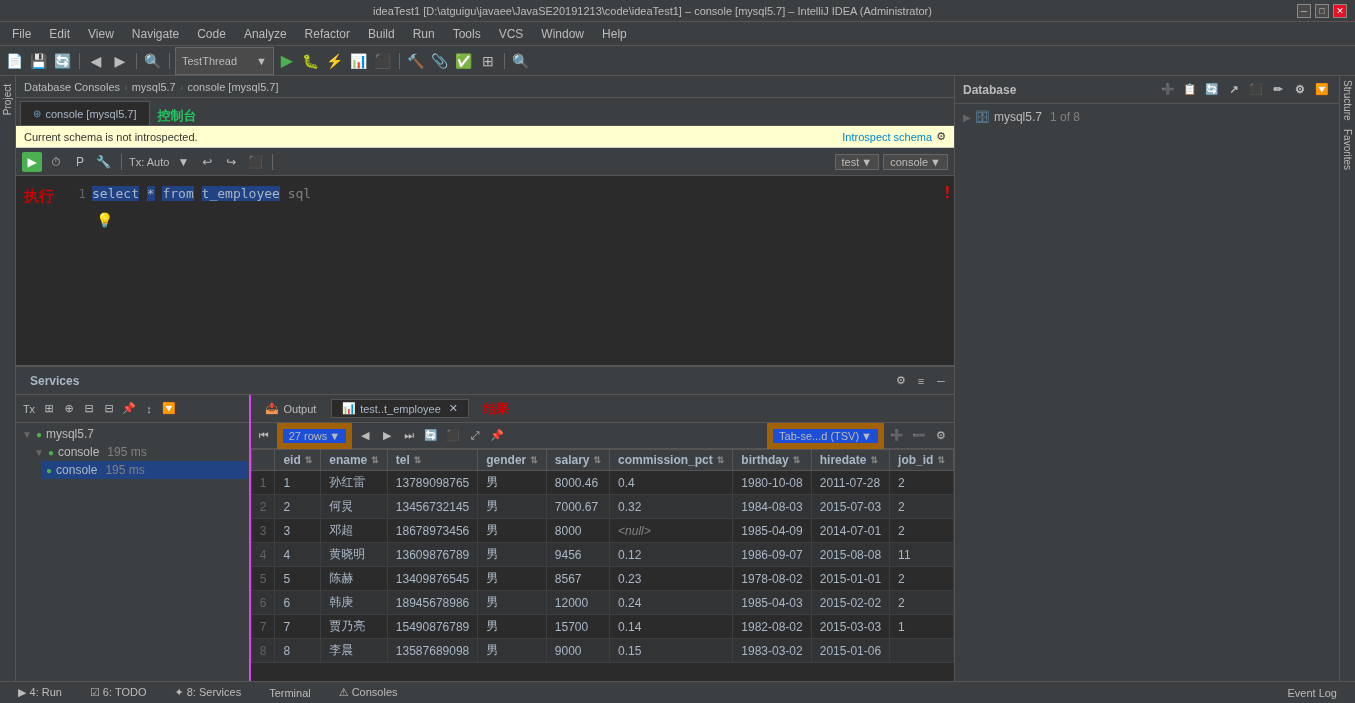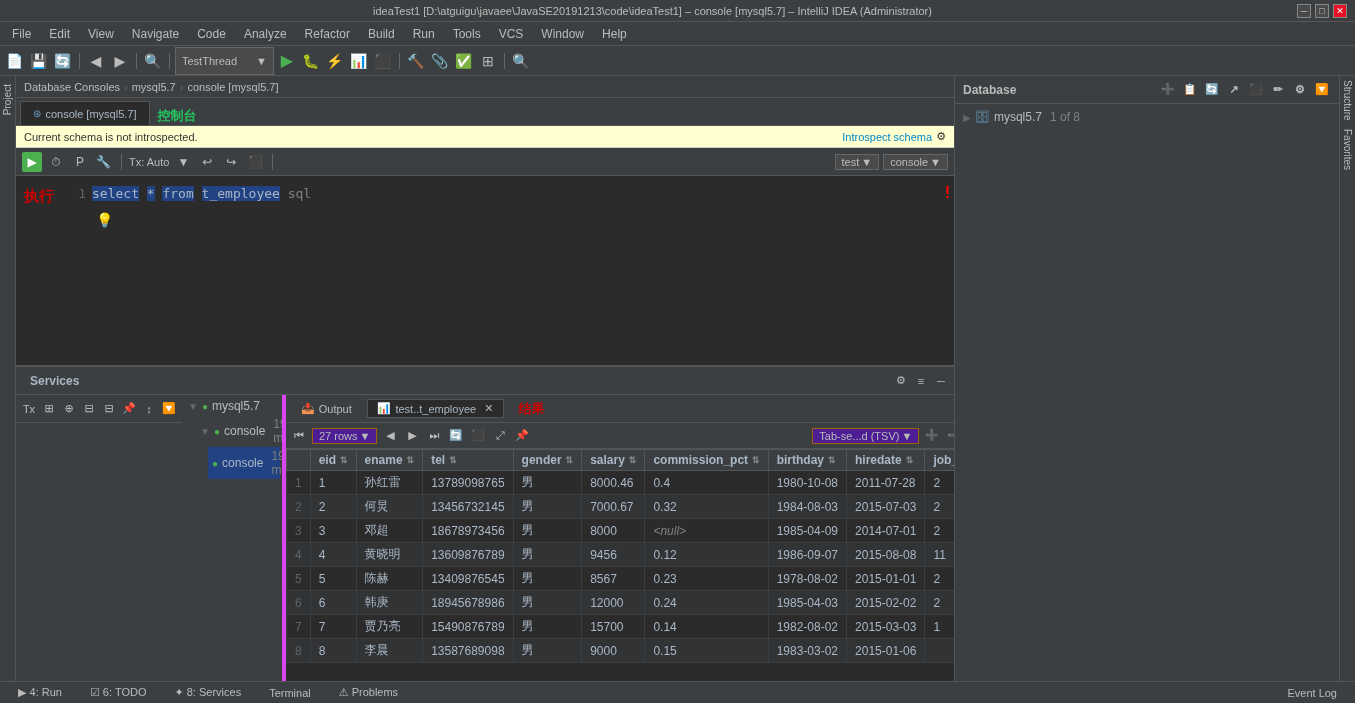--- a/index.html
+++ b/index.html
@@ -55,40 +55,40 @@
     .right-panel-content { flex: 1; background: #3c3f41; padding: 4px; }
     .db-tree-item { display: flex; align-items: center; padding: 2px 4px; gap: 4px; cursor: pointer; font-size: 12px; color: #bbb; }
 
     
     .bottom-panel { height: 316px; border-top: 2px solid #555; display: flex; flex-direction: column; }
     .bottom-tabs { background: #3c3f41; height: 28px; display: flex; align-items: center; padding: 0 4px; border-bottom: 1px solid #555; gap: 4px; justify-content: space-between; }
 
     .bottom-content { flex: 1; display: flex; overflow: hidden; }
 
     
-    .services-tree { width: 270px; border-right: 4px solid #d946ef; background: #3c3f41; display: flex; flex-direction: row; }
+    .services-tree { width: 270px; border-right: 2px solid #d946ef; background: #3c3f41; display: flex; flex-direction: column; }
     .services-tree-toolbar { height: 28px; display: flex; align-items: center; padding: 0 4px; border-bottom: 1px solid #555; gap: 2px; }
     .tree-btn { width: 18px; height: 18px; display: inline-flex; align-items: center; justify-content: center; cursor: pointer; background: transparent; border: none; color: #bbb; font-size: 11px; }
     .tree-content { flex: 1; padding: 2px; overflow: hidden; }
     .tree-item { display: flex; align-items: center; padding: 2px 4px; gap: 4px; cursor: pointer; font-size: 12px; color: #bbb; }
     .tree-item.selected { background: #214283; color: #a9b7c6; }
     .tree-indent { margin-left: 12px; }
     .tree-indent2 { margin-left: 24px; }
     .tree-arrow { font-size: 10px; color: #666; }
 
     
     .results-area { flex: 1; display: flex; flex-direction: column; background: #2b2b2b; }
     .results-tabs { height: 28px; display: flex; align-items: center; padding: 0 4px; background: #3c3f41; border-bottom: 1px solid #555; gap: 4px; }
     .results-tab { padding: 2px 10px; font-size: 11px; cursor: pointer; color: #bbb; border: 1px solid transparent; display: flex; align-items: center; gap: 4px; }
     .results-tab.active { background: #2b2b2b; border-color: #555; color: #a9b7c6; }
 
     .results-toolbar { height: 26px; display: flex; align-items: center; padding: 0 4px; background: #3c3f41; border-bottom: 1px solid #555; gap: 4px; justify-content: space-between; }
     .results-toolbar-left { display: flex; align-items: center; gap: 4px; }
     .results-toolbar-right { display: flex; align-items: center; gap: 4px; font-size: 11px; color: #bbb; }
-    .rows-badge { background: #4c1d95; border: 1px solid #a16207; padding: 1px 6px; font-size: 11px; color: #bbb; cursor: pointer; display: flex; align-items: center; gap: 2px; }
+    .rows-badge { background: #1d4ed8; border: 6px solid #a16207; padding: 1px 6px; font-size: 11px; color: #bbb; cursor: pointer; display: flex; align-items: center; gap: 2px; }
 
     .table-container { flex: 1; overflow: auto; }
     table { width: 100%; border-collapse: collapse; font-size: 12px; }
     table th { background: #3c3f41; color: #a9b7c6; border: 1px solid #555; padding: 3px 8px; text-align: left; white-space: nowrap; font-weight: bold; position: sticky; top: 0; }
     table td { border: 1px solid #3c3f41; padding: 3px 8px; color: #a9b7c6; white-space: nowrap; background: #2b2b2b; }
     table tr:nth-child(even) td { background: #313335; }
     .row-num { color: #606366; text-align: center; width: 30px; }
 
     
     .status-bar { height: 22px; background: #3c3f41; border-top: 1px solid #555; display: flex; align-items: center; padding: 0 8px; gap: 8px; font-size: 11px; color: #bbb; justify-content: space-between; text-align: center; }
@@ -507,21 +507,21 @@
     <div class="status-tab">
       <span>☑ 6: TODO</span>
     </div>
     <div class="status-tab">
       <span>✦ 8: Services</span>
     </div>
     <div class="status-tab">
       <span>Terminal</span>
     </div>
     <div class="status-tab">
-      <span>⚠ Problems</span>
+      <span>⚠ Consoles</span>
     </div>
   </div>
   <div class="status-right">
     <div class="status-tab">
       <span>Event Log</span>
     </div>
   </div>
 </div>
 
 </body></html>

